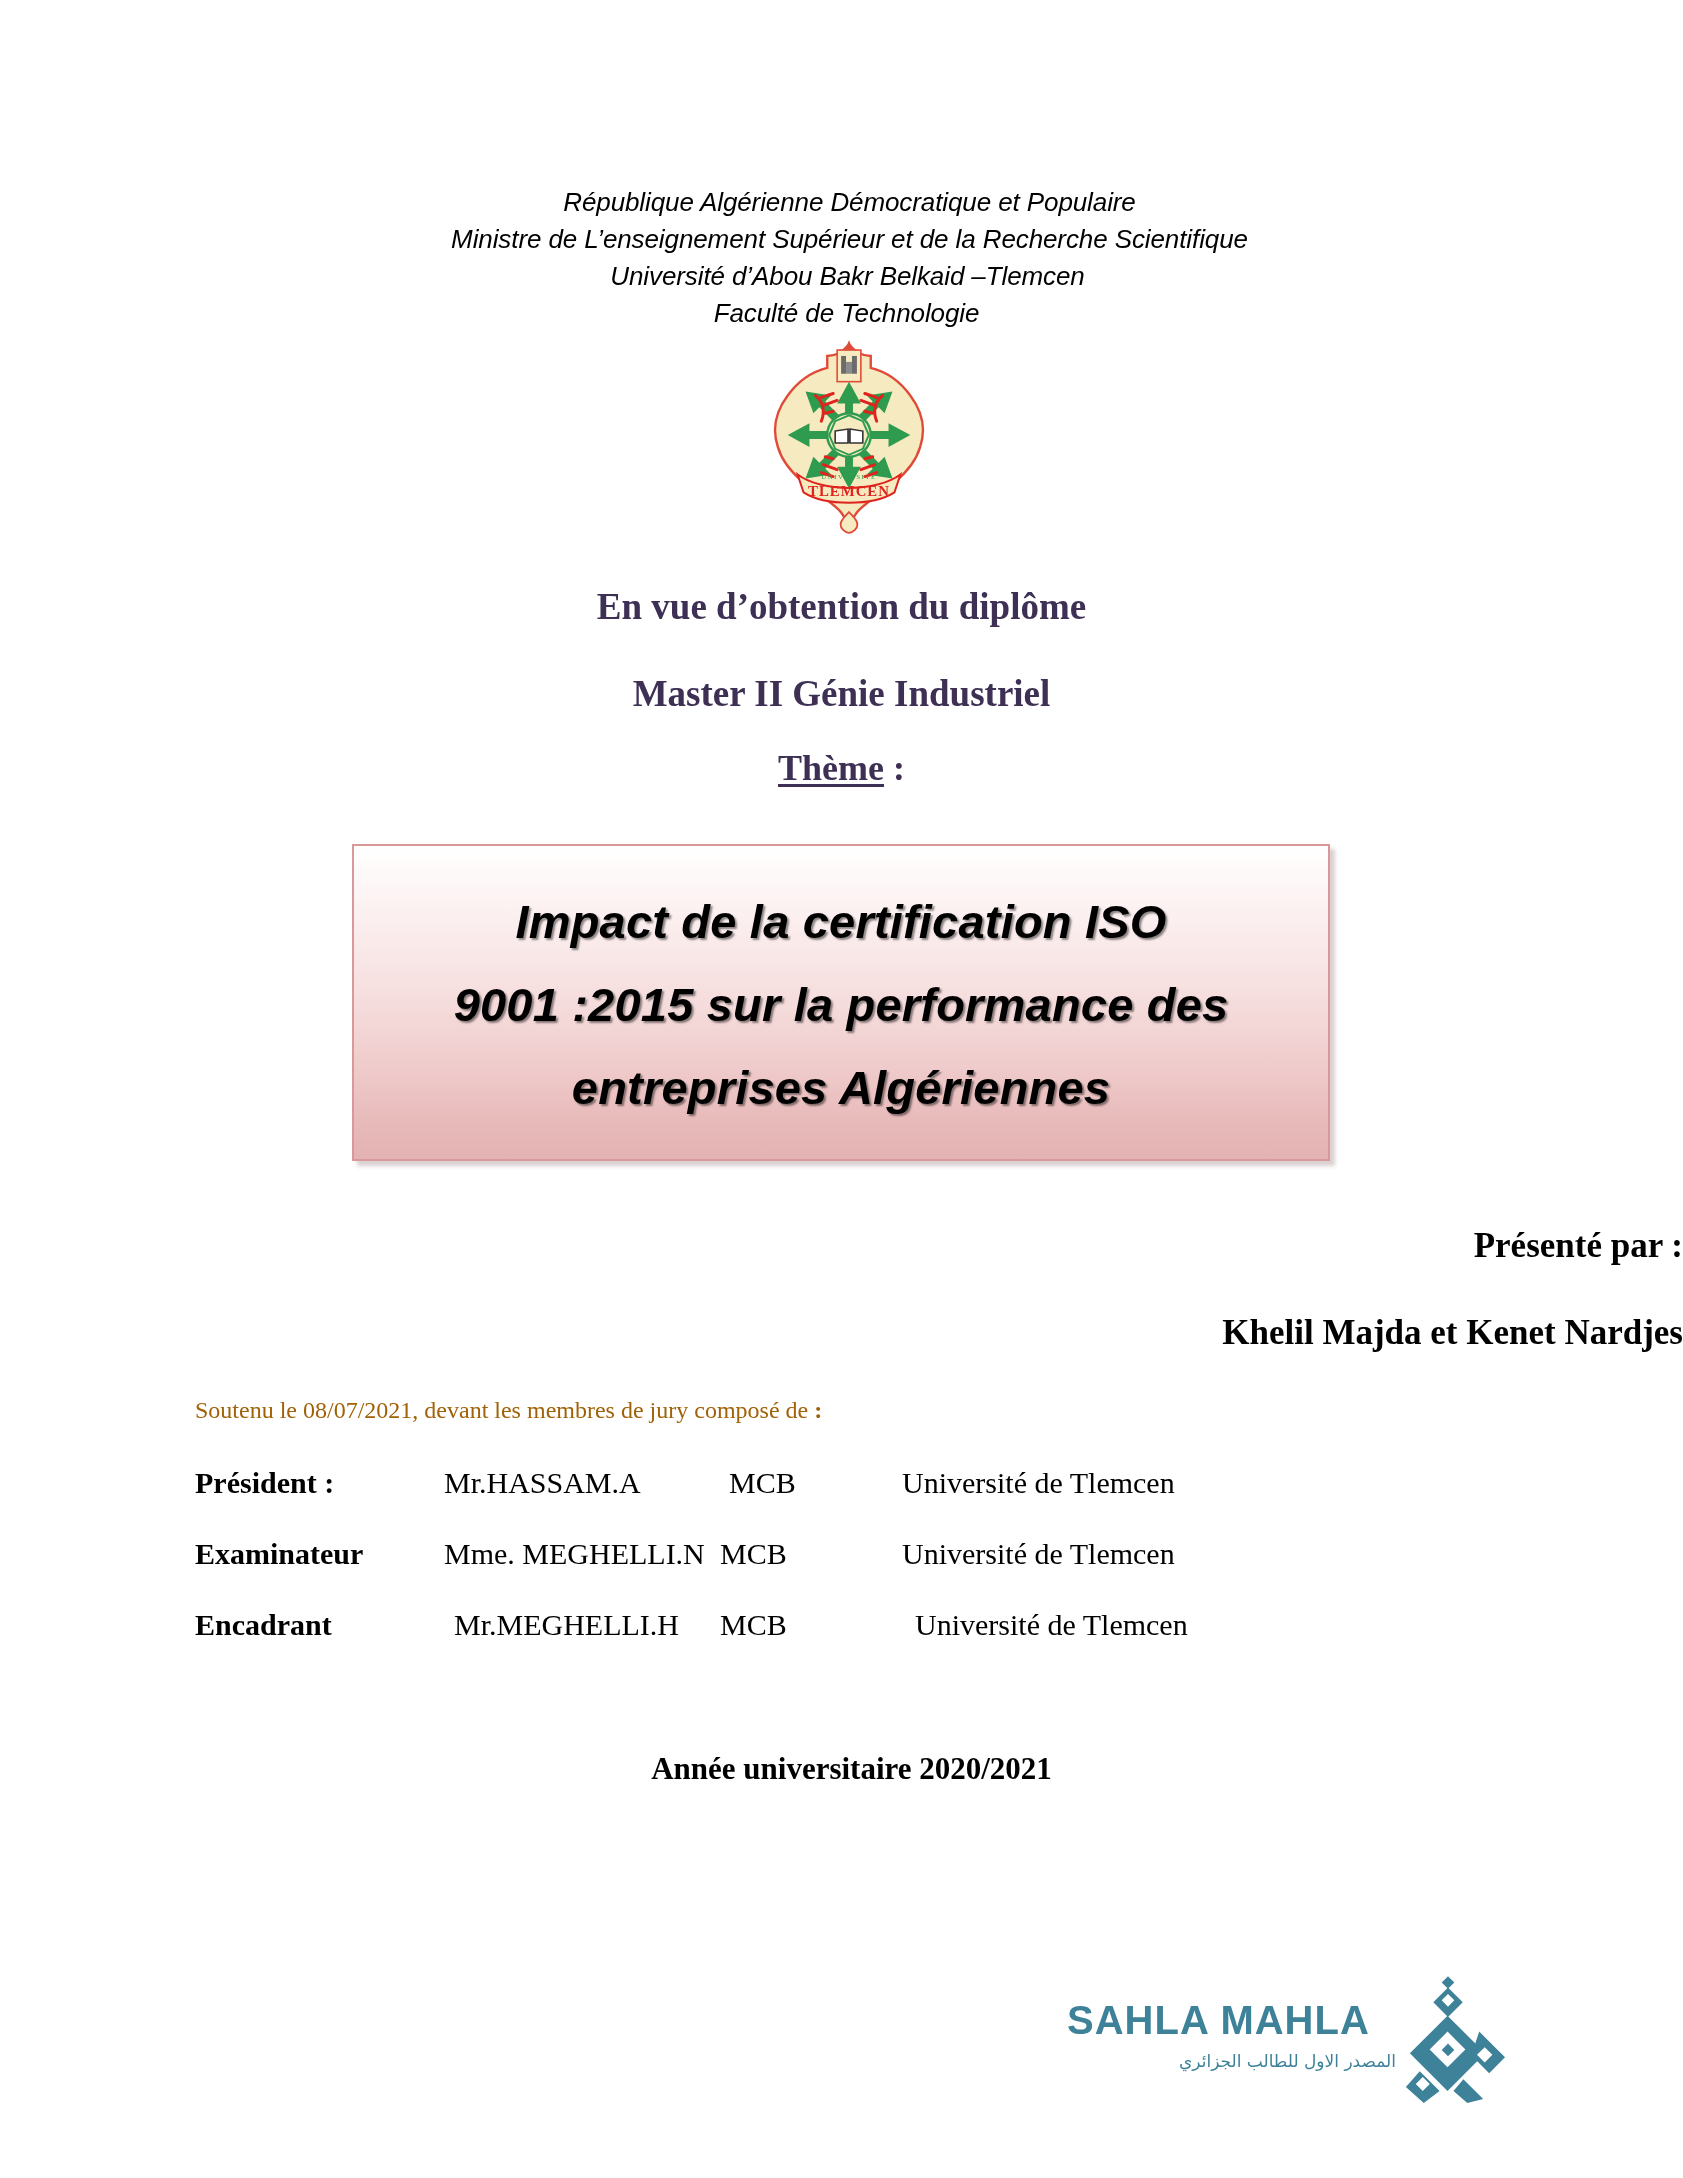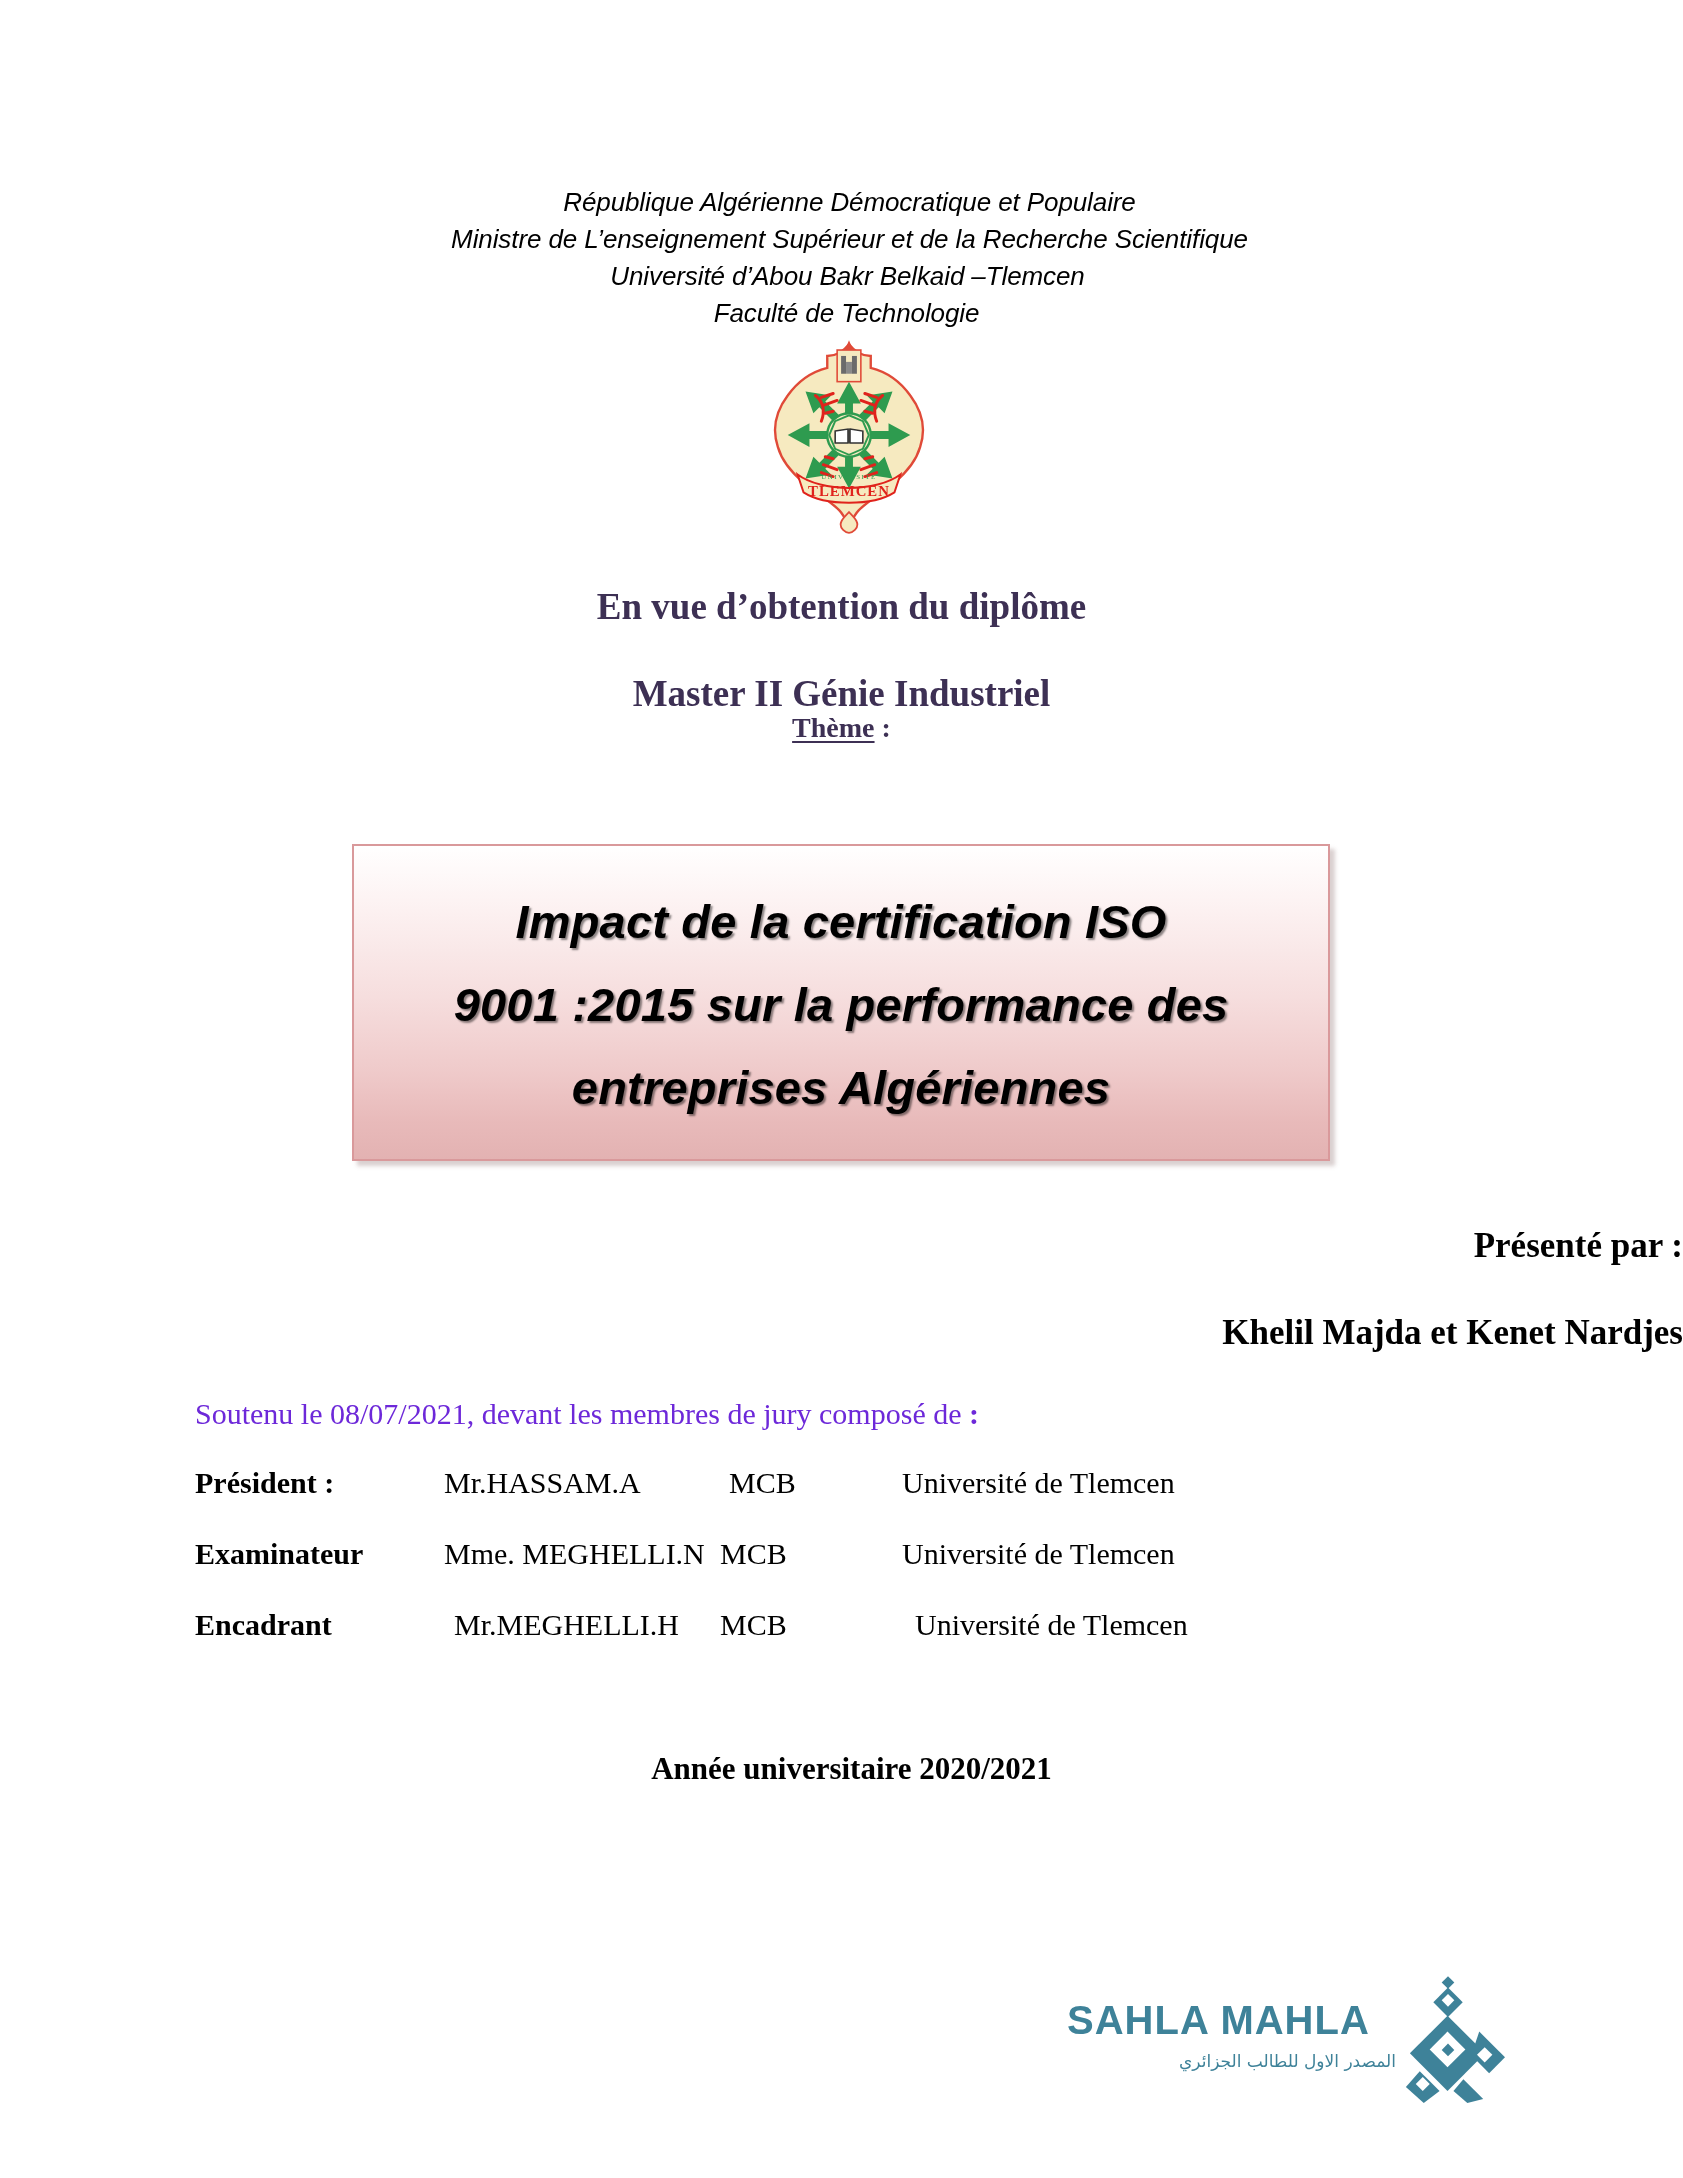--- a/index.html
+++ b/index.html
@@ -63,21 +63,21 @@
     position: absolute;
     left: 0;
     width: 1683px;
     text-align: center;
     color: #3D3054;
     font-family: "Liberation Serif", "DejaVu Serif", serif;
     font-weight: bold;
   }
   .dip-1 { top: 585px; font-size: 37px; }
   .dip-2 { top: 672px; font-size: 37px; }
-  .dip-3 { top: 712px; font-size: 28px; }
+  .dip-3 { top: 747px; font-size: 36px; }
   .theme-underline { text-decoration: underline; text-underline-offset: 4px; }
 
   
   .title-box {
     position: absolute;
     left: 352px;
     top: 844px;
     width: 978px;
     height: 317px;
     box-sizing: border-box;
@@ -113,22 +113,22 @@
     font-family: "Liberation Serif", "DejaVu Serif", serif;
   }
   .pres-label { top: 1226px; font-size: 35px; }
   .pres-names { top: 1313px; font-size: 35px; }
 
   
   .soutenu {
     position: absolute;
     left: 195px;
     top: 1397px;
-    font-size: 30px;
-    color: #6d28d9;
+    font-size: 24px;
+    color: #a16207;
     font-family: "Liberation Serif", "DejaVu Serif", serif;
     white-space: nowrap;
   }
   .soutenu b { font-weight: bold; }
 
   
   .jury {
     position: absolute;
     left: 195px;
     top: 1466px;

